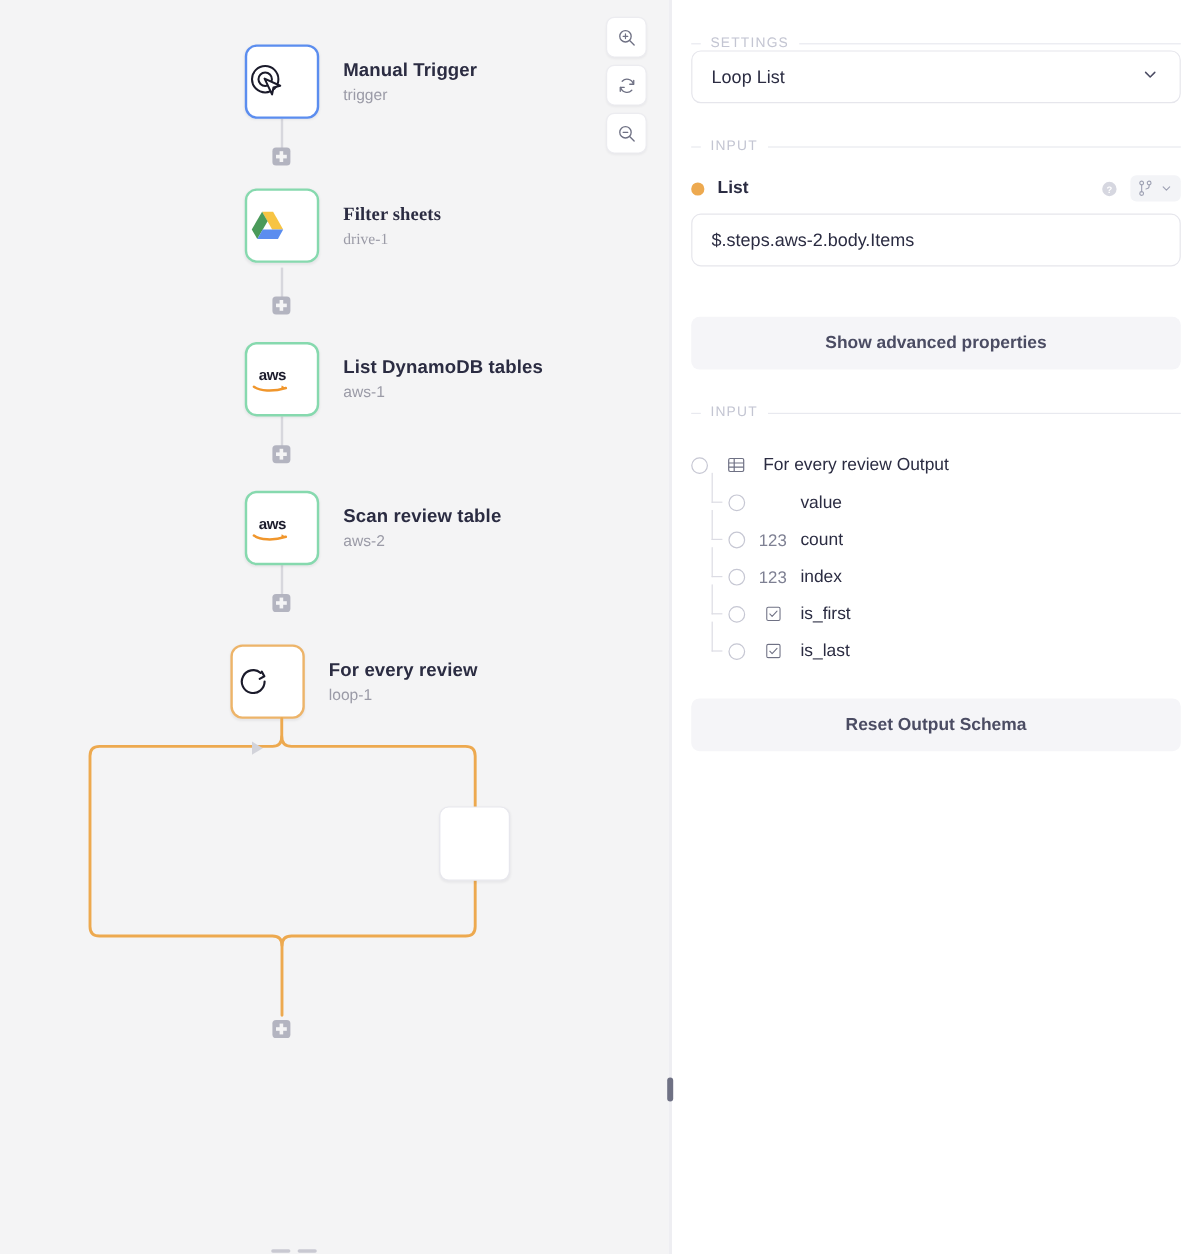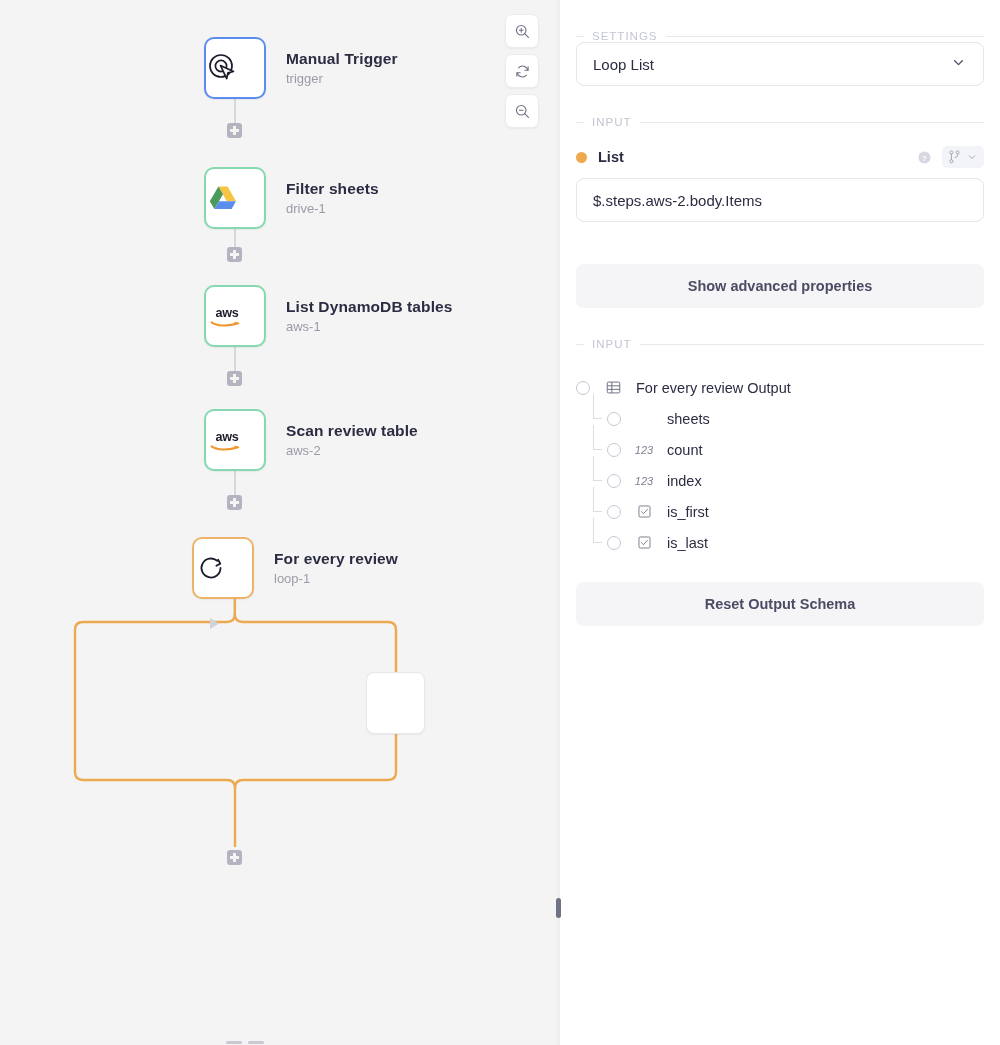--- a/index.html
+++ b/index.html
@@ -197,21 +197,21 @@
     border-bottom: 1px solid #dcdce4;
   }
   .tree-radio {
     width: 14px; height: 14px; border-radius: 50%;
     border: 1.4px solid #c6c7d3; background: #fff;
     flex: 0 0 14px; margin-right: 10px;
   }
   .type-slot {
     width: 26px; flex: 0 0 26px; margin-right: 10px;
     display: flex; align-items: center; justify-content: center;
-    font-size: 11px; color: #7e8093; font-style: italic;
+    font-size: 14px; color: #7e8093;
   }
   .tree-label { white-space: nowrap; }
 </style>
 </head>
 <body>
 
 <div id="app">
 
   <div id="canvas">
 
@@ -256,21 +256,21 @@
           <circle cx="15" cy="15" r="5.6" stroke="#1b1b2b" stroke-width="1.7"></circle>
           <path d="M14.5 14.5L27.5 20.5l-5.6 1.4-1.2 5.8z" fill="#ffffff" stroke="#1b1b2b" stroke-width="1.7" stroke-linejoin="round"></path>
         </svg>
       </div>
       <div class="node-text">
         <div class="node-title">Manual Trigger</div>
         <div class="node-sub">trigger</div>
       </div>
     </div>
 
-    <div class="node-row" style="left:204px; top:167px;">
+    <div class="node-row" style="left:204px; top:157px;font-family:Liberation Serif, serif;">
       <div class="node-box nb-green">
         <svg width="34" height="34" viewBox="0 0 34 34">
           <path d="M12.4 5.5h9.2L30 20.2h-9.2z" fill="#f7c443"></path>
           <path d="M12.4 5.5 3.8 20.2l4.6 7.9 8.6-14.8z" fill="#4a9a5a"></path>
           <path d="M8.4 28.1h17.2l4.4-7.9H12.9z" fill="#5b8def"></path>
         </svg>
       </div>
       <div class="node-text">
         <div class="node-title">Filter sheets</div>
         <div class="node-sub">drive-1</div>
@@ -411,21 +411,21 @@
             <rect x="1.5" y="2.5" width="15" height="13" rx="1.4" stroke="#6f7184" stroke-width="1.2"></rect>
             <path d="M1.5 7h15M1.5 11.2h15M7 2.5v13" stroke="#6f7184" stroke-width="1.2"></path>
           </svg>
         </span>
         <span class="tree-label">For every review Output</span>
       </div>
 
       <div class="tree-row child">
         <span class="tree-radio"></span>
         <span class="type-slot"></span>
-        <span class="tree-label">sheets</span>
+        <span class="tree-label">value</span>
       </div>
 
       <div class="tree-row child">
         <span class="tree-radio"></span>
         <span class="type-slot">123</span>
         <span class="tree-label">count</span>
       </div>
 
       <div class="tree-row child">
         <span class="tree-radio"></span>

